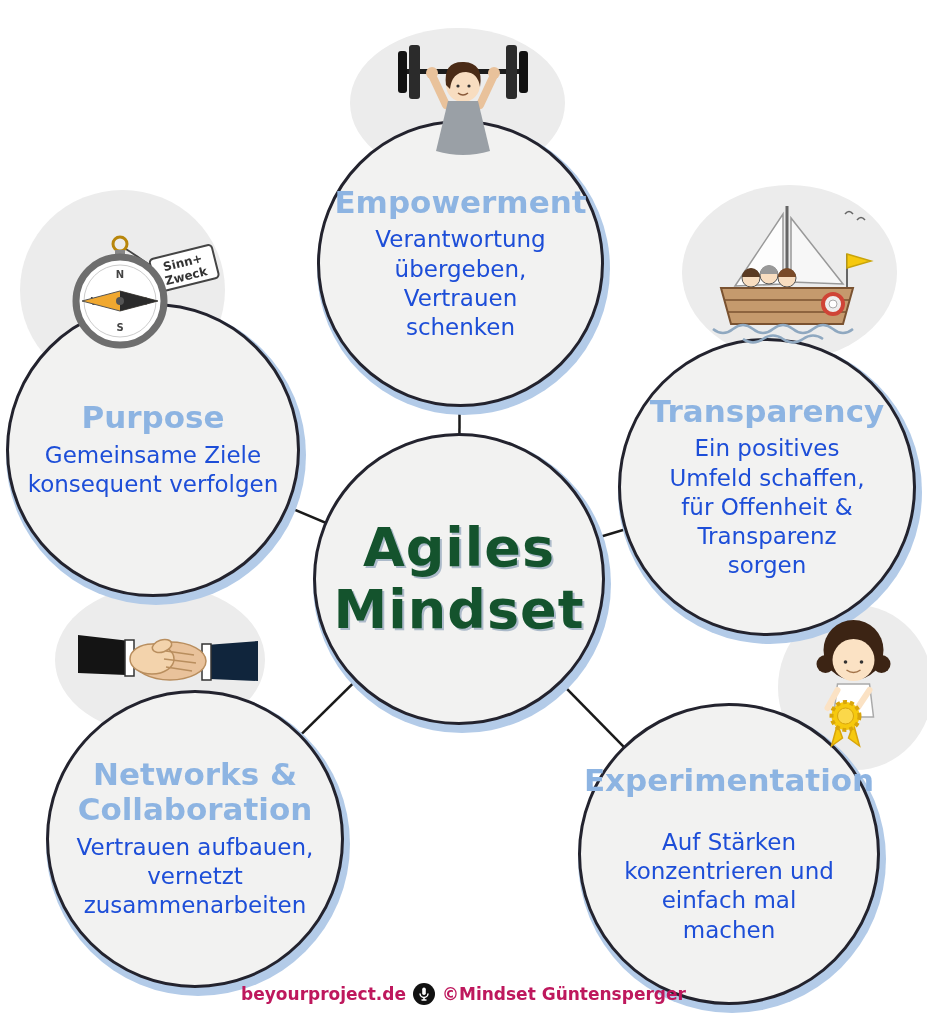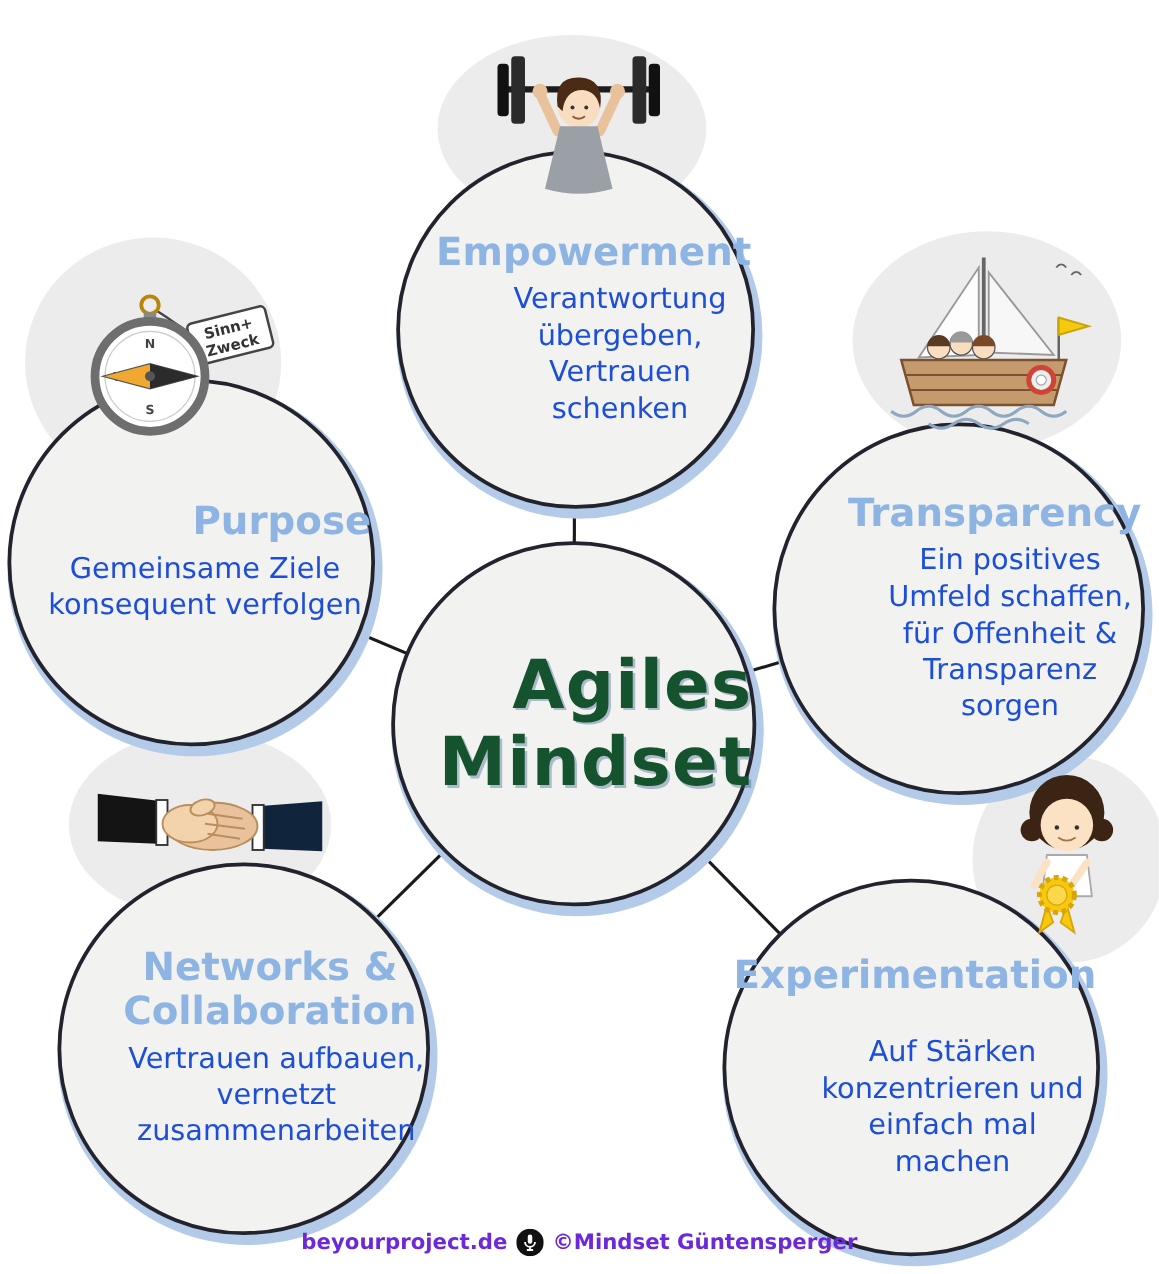--- a/index.html
+++ b/index.html
@@ -10,21 +10,21 @@
 
   .blob{position:absolute;background:#ececec;border-radius:50%;z-index:1;}
   .blob-empowerment{left:350px;top:28px;width:215px;height:150px;}
   .blob-purpose{left:20px;top:190px;width:205px;height:200px;}
   .blob-transparency{left:682px;top:185px;width:215px;height:175px;}
   .blob-networks{left:55px;top:585px;width:210px;height:150px;}
   .blob-experimentation{left:778px;top:605px;width:155px;height:165px;}
 
   .circle{position:absolute;border-radius:50%;background:#f2f2f1;border:3px solid #23232e;
           box-shadow:3px 5px 0 3px #b3cbe8;box-sizing:border-box;z-index:2;
-          display:flex;flex-direction:column;align-items:flex-end;justify-content:center;text-align:center;}
+          display:flex;flex-direction:column;align-items:center;justify-content:center;text-align:center;}
   .node-center{left:313px;top:433px;width:292px;height:292px;}
   .node-empowerment{left:317px;top:120px;width:287px;height:287px;}
   .node-purpose{left:6px;top:303px;width:294px;height:294px;}
   .node-transparency{left:618px;top:338px;width:298px;height:298px;}
   .node-networks{left:46px;top:690px;width:298px;height:298px;}
   .node-experimentation{left:578px;top:703px;width:302px;height:302px;}
 
   .center-title{color:#14532d;font-size:54px;font-weight:bold;line-height:1.15;letter-spacing:1px;
                 text-shadow:2px 2px 0 rgba(43,84,130,0.35);}
   .node-title{color:#8db4e2;font-size:31px;font-weight:bold;line-height:1.12;margin-bottom:6px;}
@@ -32,21 +32,21 @@
   .w210{max-width:210px;} .w240{max-width:240px;} .w250{max-width:250px;} .w230{max-width:230px;margin-top:24px;} .w266{max-width:266px;}
 
   .icon{position:absolute;z-index:3;}
   .icon-weightlifter{left:388px;top:33px;}
   .icon-compass{left:42px;top:216px;}
   .icon-sailboat{left:695px;top:198px;}
   .icon-handshake{left:78px;top:613px;}
   .icon-award{left:795px;top:612px;}
 
   .footer{position:absolute;left:0;right:0;bottom:14px;display:flex;align-items:center;justify-content:center;
-          gap:7px;font-size:17px;font-weight:bold;color:#6d28d9;z-index:2;}
+          gap:7px;font-size:17px;font-weight:bold;color:#be185d;z-index:2;}
   .footer .mic{display:inline-flex;}
 
   .tag-text{font-size:12px;font-weight:bold;fill:#333;}
   .cardinal{font-size:10px;font-weight:bold;fill:#444;}
 </style>
 </head>
 <body>
 
 <div class="canvas">
 

